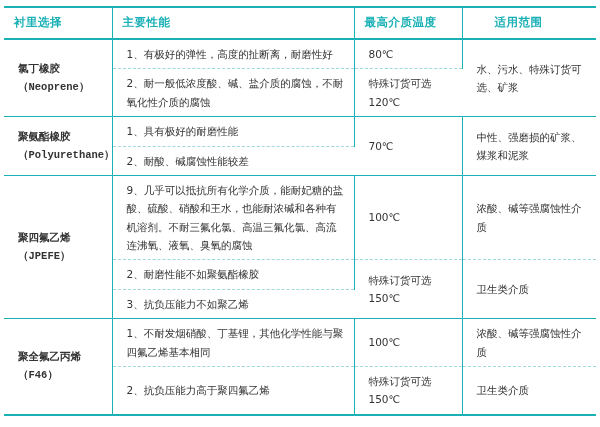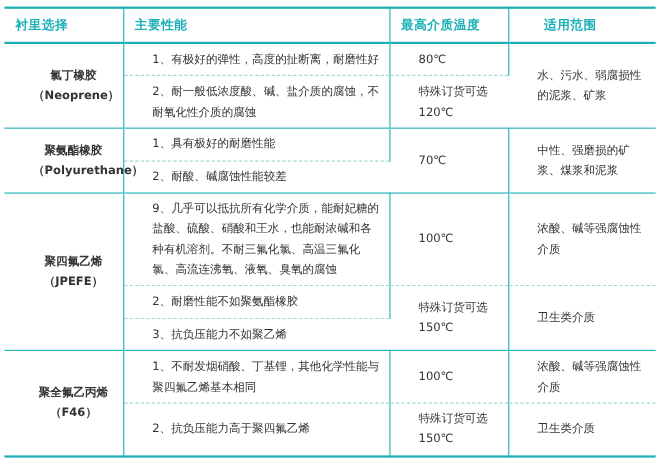--- a/index.html
+++ b/index.html
@@ -42,41 +42,42 @@
     vertical-align: middle;
     letter-spacing: 0.5px;
     border-bottom: 2px solid #19b0b6;
   }
   table.spec th:last-child { border-right: none; padding-left: 32px; }
 
   table.spec td {
     font-size: 10.5px;
     color: #333333;
     vertical-align: middle;
-    padding: 5px 8px 5px 26px;
+    padding: 5px 8px 5px 14px;
     border-right: 1px solid #19b0b6;
     line-height: 1.75;
   }
   table.spec td:last-child { border-right: none; }
 
   
   tr.group-sep > td, tr.group-sep > th {
     border-top: 1px solid #19b0b6;
   }
   
   td.dash-top {
     border-top: 1px dashed #9fd9dc;
   }
   td.name {
-    text-align: center;
+    text-align: left;
     font-weight: bold;
     font-size: 11px;
     color: #222222;
     line-height: 1.9;
     padding: 4px 4px;
+    font-family: Liberation Mono, monospace;
   }
   td.temp {
     text-align: left;
     font-size: 10.5px;
     color: #333333;
     line-height: 1.7;
   }
   td.range {
     font-size: 10.5px;
     line-height: 1.75;
@@ -110,21 +111,21 @@
 
       <tr class="group-sep">
         <td class="name" rowspan="2">
           <span class="nm-line">氯丁橡胶</span>
           <span class="nm-line">（Neoprene）</span>
         </td>
         <td class="props">1、有极好的弹性，高度的扯断离，耐磨性好</td>
         <td class="temp">
           <span class="nm-line">80℃</span>
         </td>
-        <td class="range" rowspan="2">水、污水、弱腐损性的泥浆、矿浆</td>
+        <td class="range" rowspan="2">水、污水、特殊订货可选、矿浆</td>
       </tr>
       <tr>
         <td class="props dash-top">2、耐一般低浓度酸、碱、盐介质的腐蚀，不耐氧化性介质的腐蚀</td>
         <td class="temp dash-top">
           <span class="nm-line">特殊订货可选</span>
           <span class="nm-line">120℃</span>
         </td>
       </tr>
 
       <tr class="group-sep">

